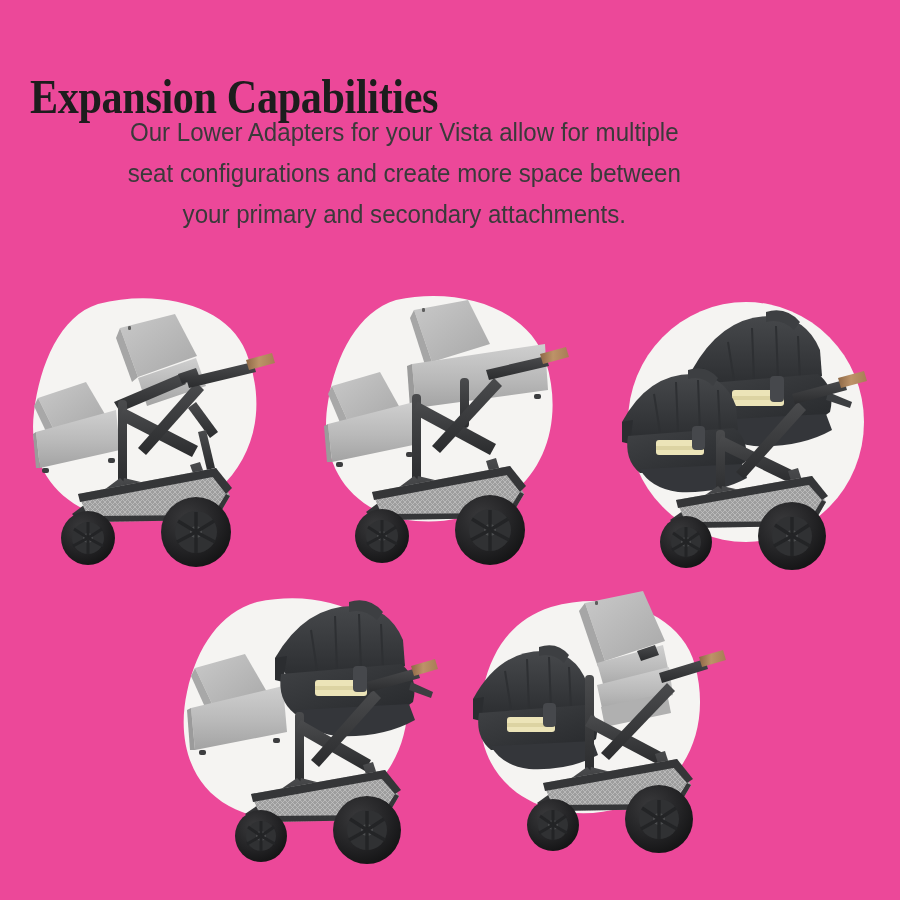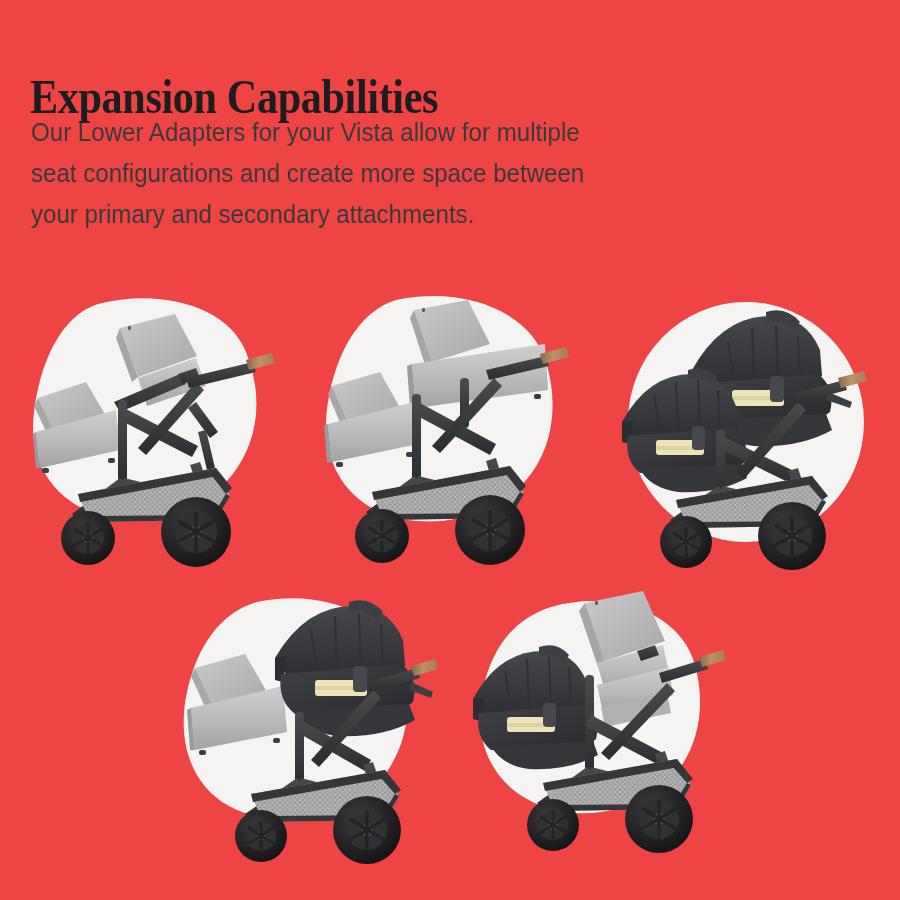--- a/index.html
+++ b/index.html
@@ -1,17 +1,17 @@
 <!DOCTYPE html>
 <html><head>
 <meta charset="utf-8">
 <style>
   html,body{margin:0;padding:0;background:#ffffff;}
   body{width:900px;height:900px;overflow:hidden;font-family:"Liberation Sans",sans-serif;}
-  .page{position:relative;width:900px;height:900px;background:#ef4444;}
+  .page{position:relative;width:900px;height:900px;background:#ec4899;text-align:center;}
 
   
   .heading{
     position:absolute;left:30px;top:38px;
     font-family:"Liberation Serif",serif;
     font-size:49px;line-height:52px;
     letter-spacing:-0.4px;
     color:#1d1d1d;
     transform:scaleX(.86);transform-origin:left center;
     white-space:nowrap;

